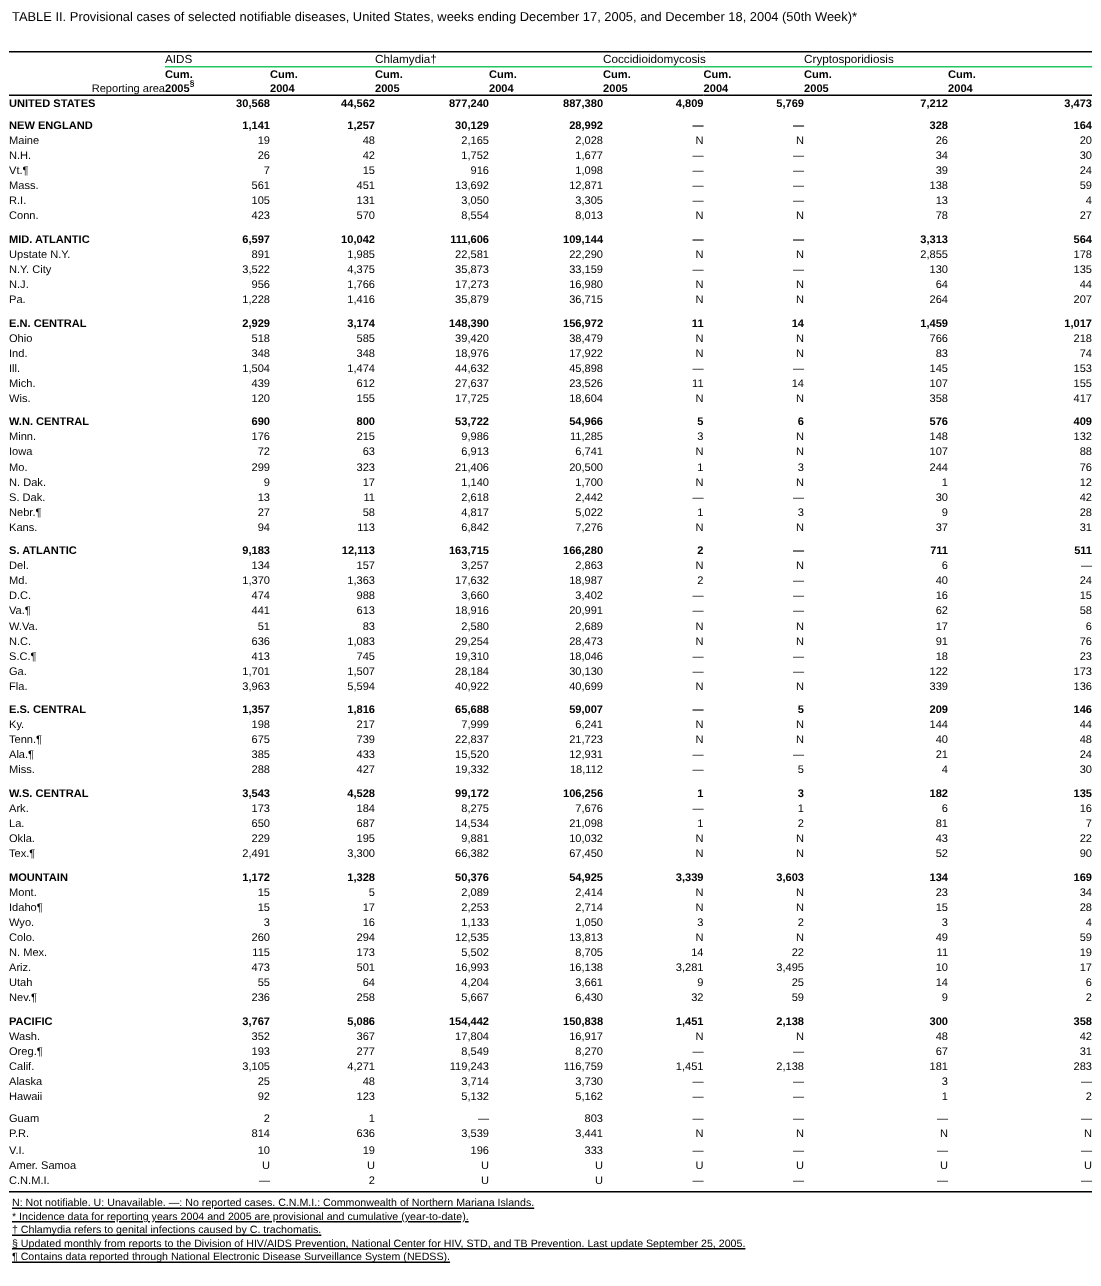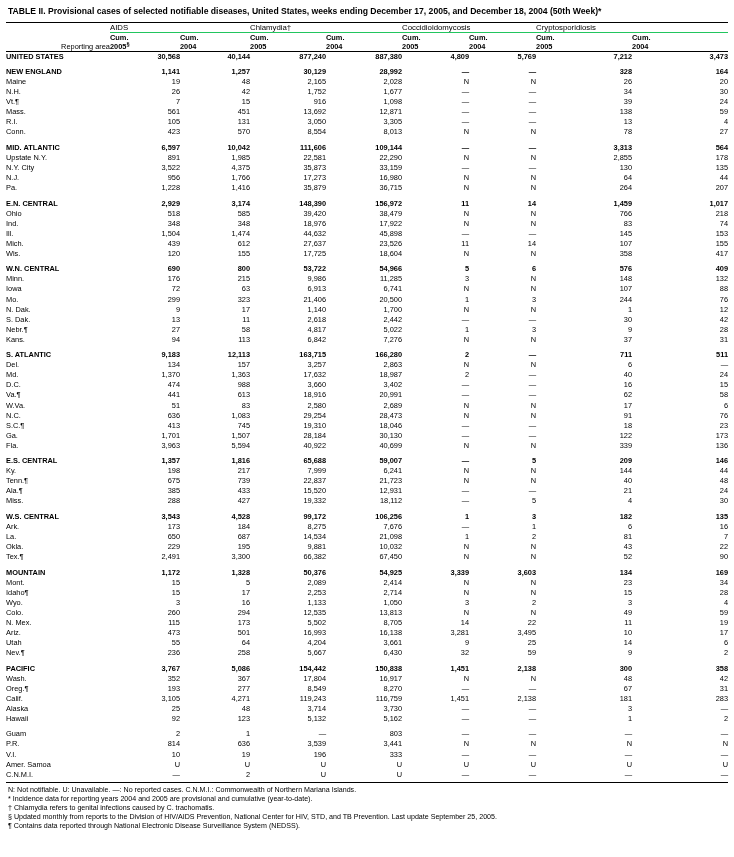--- a/index.html
+++ b/index.html
@@ -15,24 +15,24 @@
     font-size: 7.4px;
   }
   .page {
     position: relative;
     width: 734px;
     height: 857px;
     padding: 6px 6px 0 6px;
     box-sizing: border-box;
   }
   .doc-title {
-    font-weight: bold;
+    font-weight: normal;
     font-size: 8.6px;
     line-height: 11.5px;
-    margin: 0 0 4px 2px;
+    margin: 0 0 16px 2px;
   }
   table.main {
     width: 722px;
     border-collapse: collapse;
     table-layout: fixed;
     font-size: 7.4px;
   }
   table.main td, table.main th {
     padding: 0;
     vertical-align: bottom;
@@ -70,21 +70,21 @@
   }
   tr.bold td { font-weight: bold; }
   tr.spacer td { height: 5.5px; line-height: 5.5px; font-size: 1px; }
   tr.row td { height: 10.05px; line-height: 10.05px; }
   .notes {
     margin-top: 3px;
     font-size: 7.1px;
     line-height: 9.2px;
     padding-left: 2px;
   }
-  .notes div { white-space: nowrap; }
+  .notes div { white-space: nowrap; text-decoration: underline; }
   sup { font-size: 5.6px; vertical-align: super; line-height: 0; }
   .hr-thin { border-top: 1px solid #000; }
 </style>
 </head>
 <body>
 
 <div class="page">
 
   <div class="doc-title">TABLE II. Provisional cases of selected notifiable diseases, United States, weeks ending December 17, 2005, and December 18, 2004 (50th Week)*</div>
 
@@ -128,21 +128,21 @@
         <td class="hdr-sub rule-bot">2005</td>
         <td class="hdr-sub rule-bot">2004</td>
         <td class="hdr-sub rule-bot">2005</td>
         <td class="hdr-sub rule-bot">2004</td>
       </tr>
     </thead>
     <tbody id="tbody">
         <tr class="row bold">
           <td class="area">UNITED STATES</td>
           <td class="num">30,568</td>
-          <td class="num">40,144</td>
+          <td class="num">44,562</td>
           <td class="num">877,240</td>
           <td class="num">887,380</td>
           <td class="num">4,809</td>
           <td class="num">5,769</td>
           <td class="num">7,212</td>
           <td class="num">3,473</td>
         </tr>
         <tr class="spacer">
           <td colspan="9">&nbsp;</td>
         </tr>

